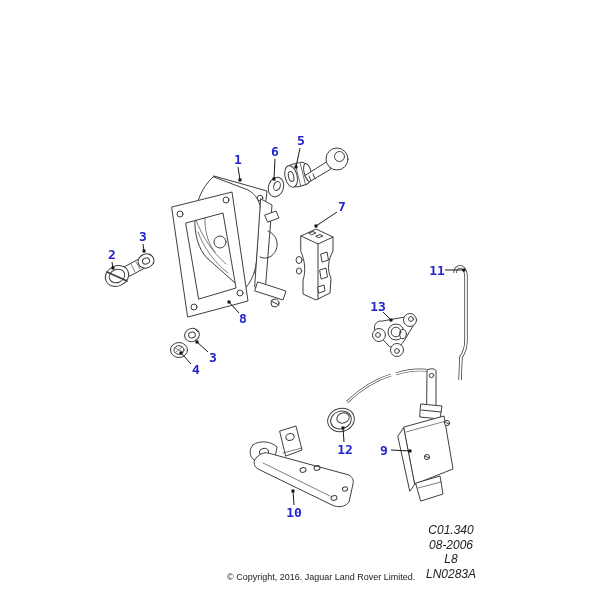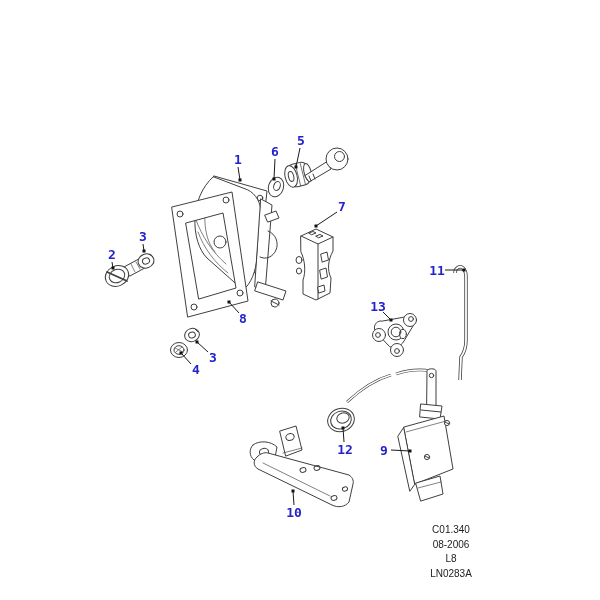--- a/index.html
+++ b/index.html
@@ -12,21 +12,21 @@
   .out{fill:none;stroke:#3f3f3f;stroke-width:3.4;stroke-linecap:butt;stroke-linejoin:round;}
   .in{fill:none;stroke:#ffffff;stroke-width:1.8;stroke-linecap:butt;stroke-linejoin:round;}
   .out2{fill:none;stroke:#3f3f3f;stroke-width:2.8;stroke-linecap:butt;}
   .in2{fill:none;stroke:#ffffff;stroke-width:1.4;stroke-linecap:butt;}
   
   .leader{stroke:#1a1a1a;stroke-width:1;}
   .dot{fill:#111;}
   .co{font:bold 13px "DejaVu Sans Mono",monospace;fill:#2323cc;text-anchor:middle;cursor:pointer;}
   
   .infoblock{position:absolute;left:411px;top:523px;width:80px;text-align:center;
-             font-size:10px;line-height:14.5px;color:#222;}
+             font-size:12px;line-height:14.5px;color:#222;font-style:italic;}
   .footer{position:absolute;left:227px;top:572px;font-size:9px;color:#222;}
 </style>
 </head>
 <body>
 
 <div id="page">
 
 <svg width="600" height="600" viewBox="0 0 600 600">
 
   <g>
@@ -264,14 +264,15 @@
 
   
   <div class="infoblock">
     <div>C01.340</div>
     <div>08-2006</div>
     <div>L8</div>
     <div>LN0283A</div>
   </div>
 
   
+  <div class="footer">© Copyright, 2016. Jaguar Land Rover Limited.</div>
 
 </div>
 
 </body></html>

